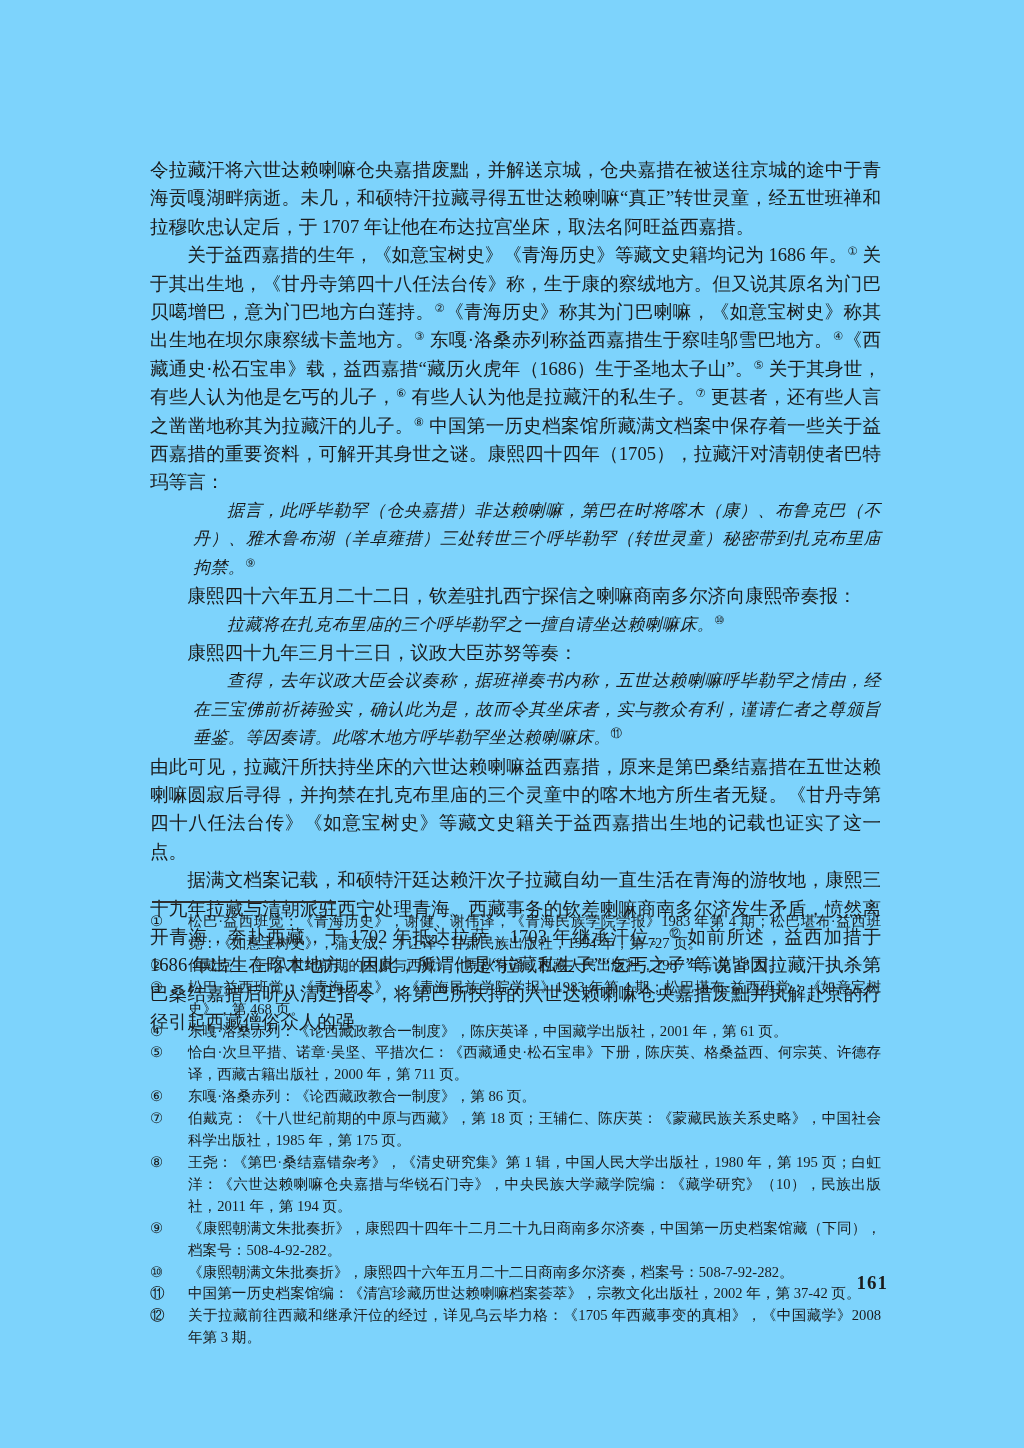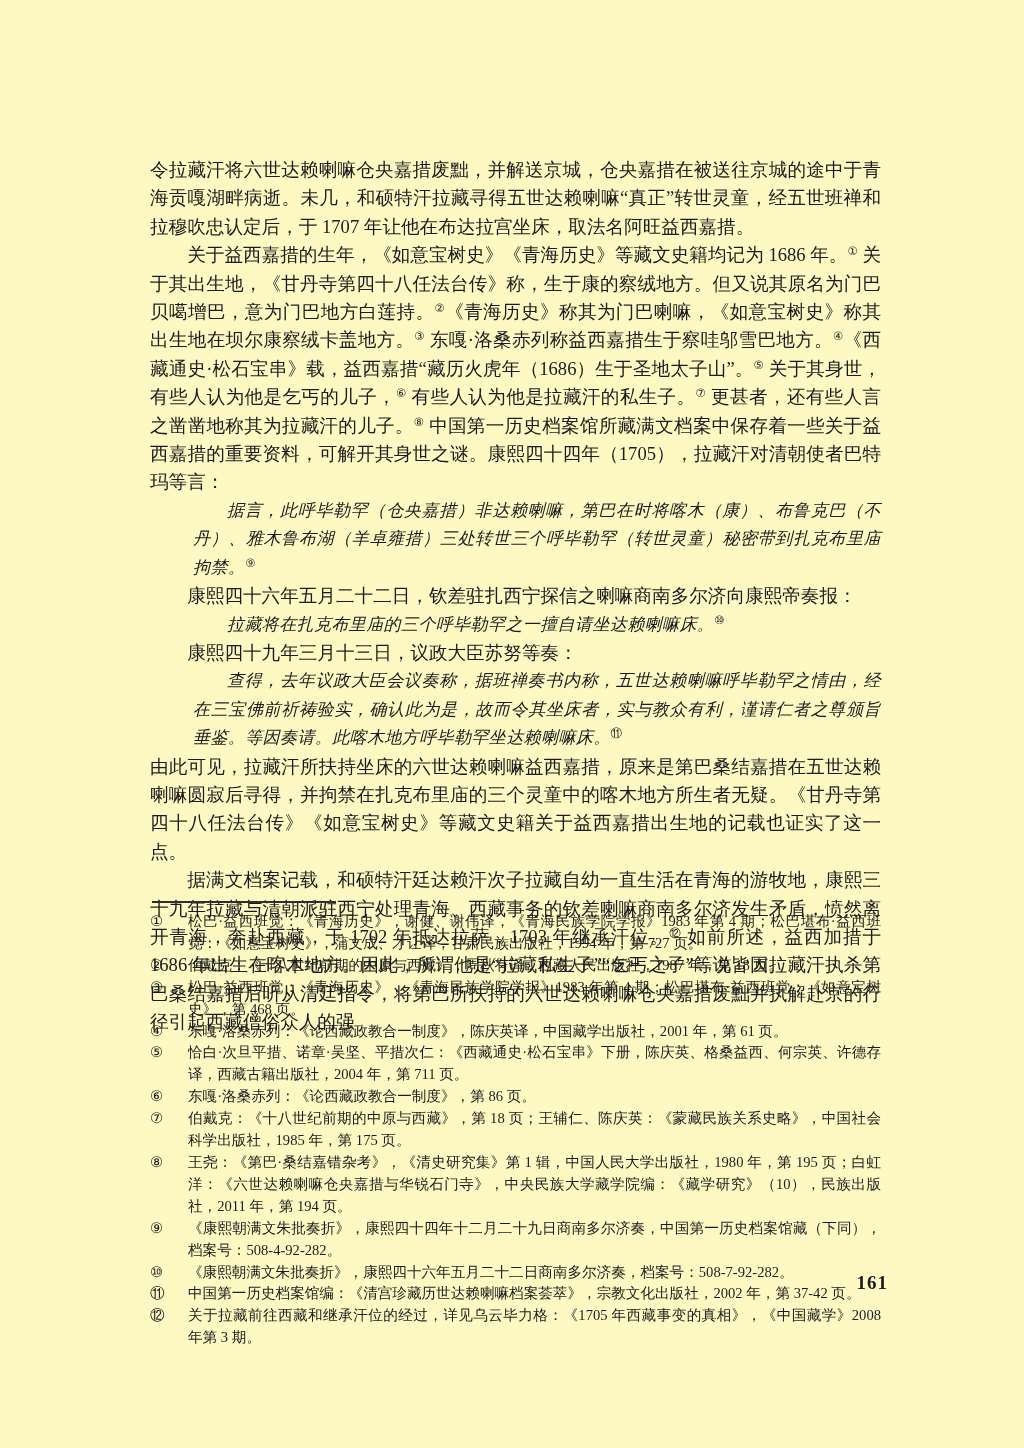--- a/index.html
+++ b/index.html
@@ -1,21 +1,21 @@
 <!DOCTYPE html>
 <html><head>
 <meta charset="utf-8">
 <style>
   html, body { margin: 0; padding: 0; background: #e8e8e8; }
   .page {
     position: relative;
     width: 1024px;
     height: 1448px;
     margin: 0 auto;
-    background: #fef9c3;
+    background: #7dd3fc;
     font-family: "Liberation Serif", serif;
     color: #1b1b1b;
     overflow: hidden;
   }
   .content {
     position: absolute;
     left: 150px;
     top: 156px;
     width: 731px;
   }
@@ -112,21 +112,21 @@
         <div class="fn-item">
           <span class="fn-marker">③</span>
           <span class="fn-text">松巴·益西班觉：《青海历史》，《青海民族学院学报》1983 年第 4 期；松巴堪布·益西班觉：《如意宝树史》，第 468 页。</span>
         </div>
         <div class="fn-item">
           <span class="fn-marker">④</span>
           <span class="fn-text">东嘎·洛桑赤列：《论西藏政教合一制度》，陈庆英译，中国藏学出版社，2001 年，第 61 页。</span>
         </div>
         <div class="fn-item">
           <span class="fn-marker">⑤</span>
-          <span class="fn-text">恰白·次旦平措、诺章·吴坚、平措次仁：《西藏通史·松石宝串》下册，陈庆英、格桑益西、何宗英、许德存译，西藏古籍出版社，2004 年，第 711 页。</span>
+          <span class="fn-text">恰白·次旦平措、诺章·吴坚、平措次仁：《西藏通史·松石宝串》下册，陈庆英、格桑益西、何宗英、许德存译，西藏古籍出版社，2000 年，第 711 页。</span>
         </div>
         <div class="fn-item">
           <span class="fn-marker">⑥</span>
           <span class="fn-text">东嘎·洛桑赤列：《论西藏政教合一制度》，第 86 页。</span>
         </div>
         <div class="fn-item">
           <span class="fn-marker">⑦</span>
           <span class="fn-text">伯戴克：《十八世纪前期的中原与西藏》，第 18 页；王辅仁、陈庆英：《蒙藏民族关系史略》，中国社会科学出版社，1985 年，第 175 页。</span>
         </div>
         <div class="fn-item">

